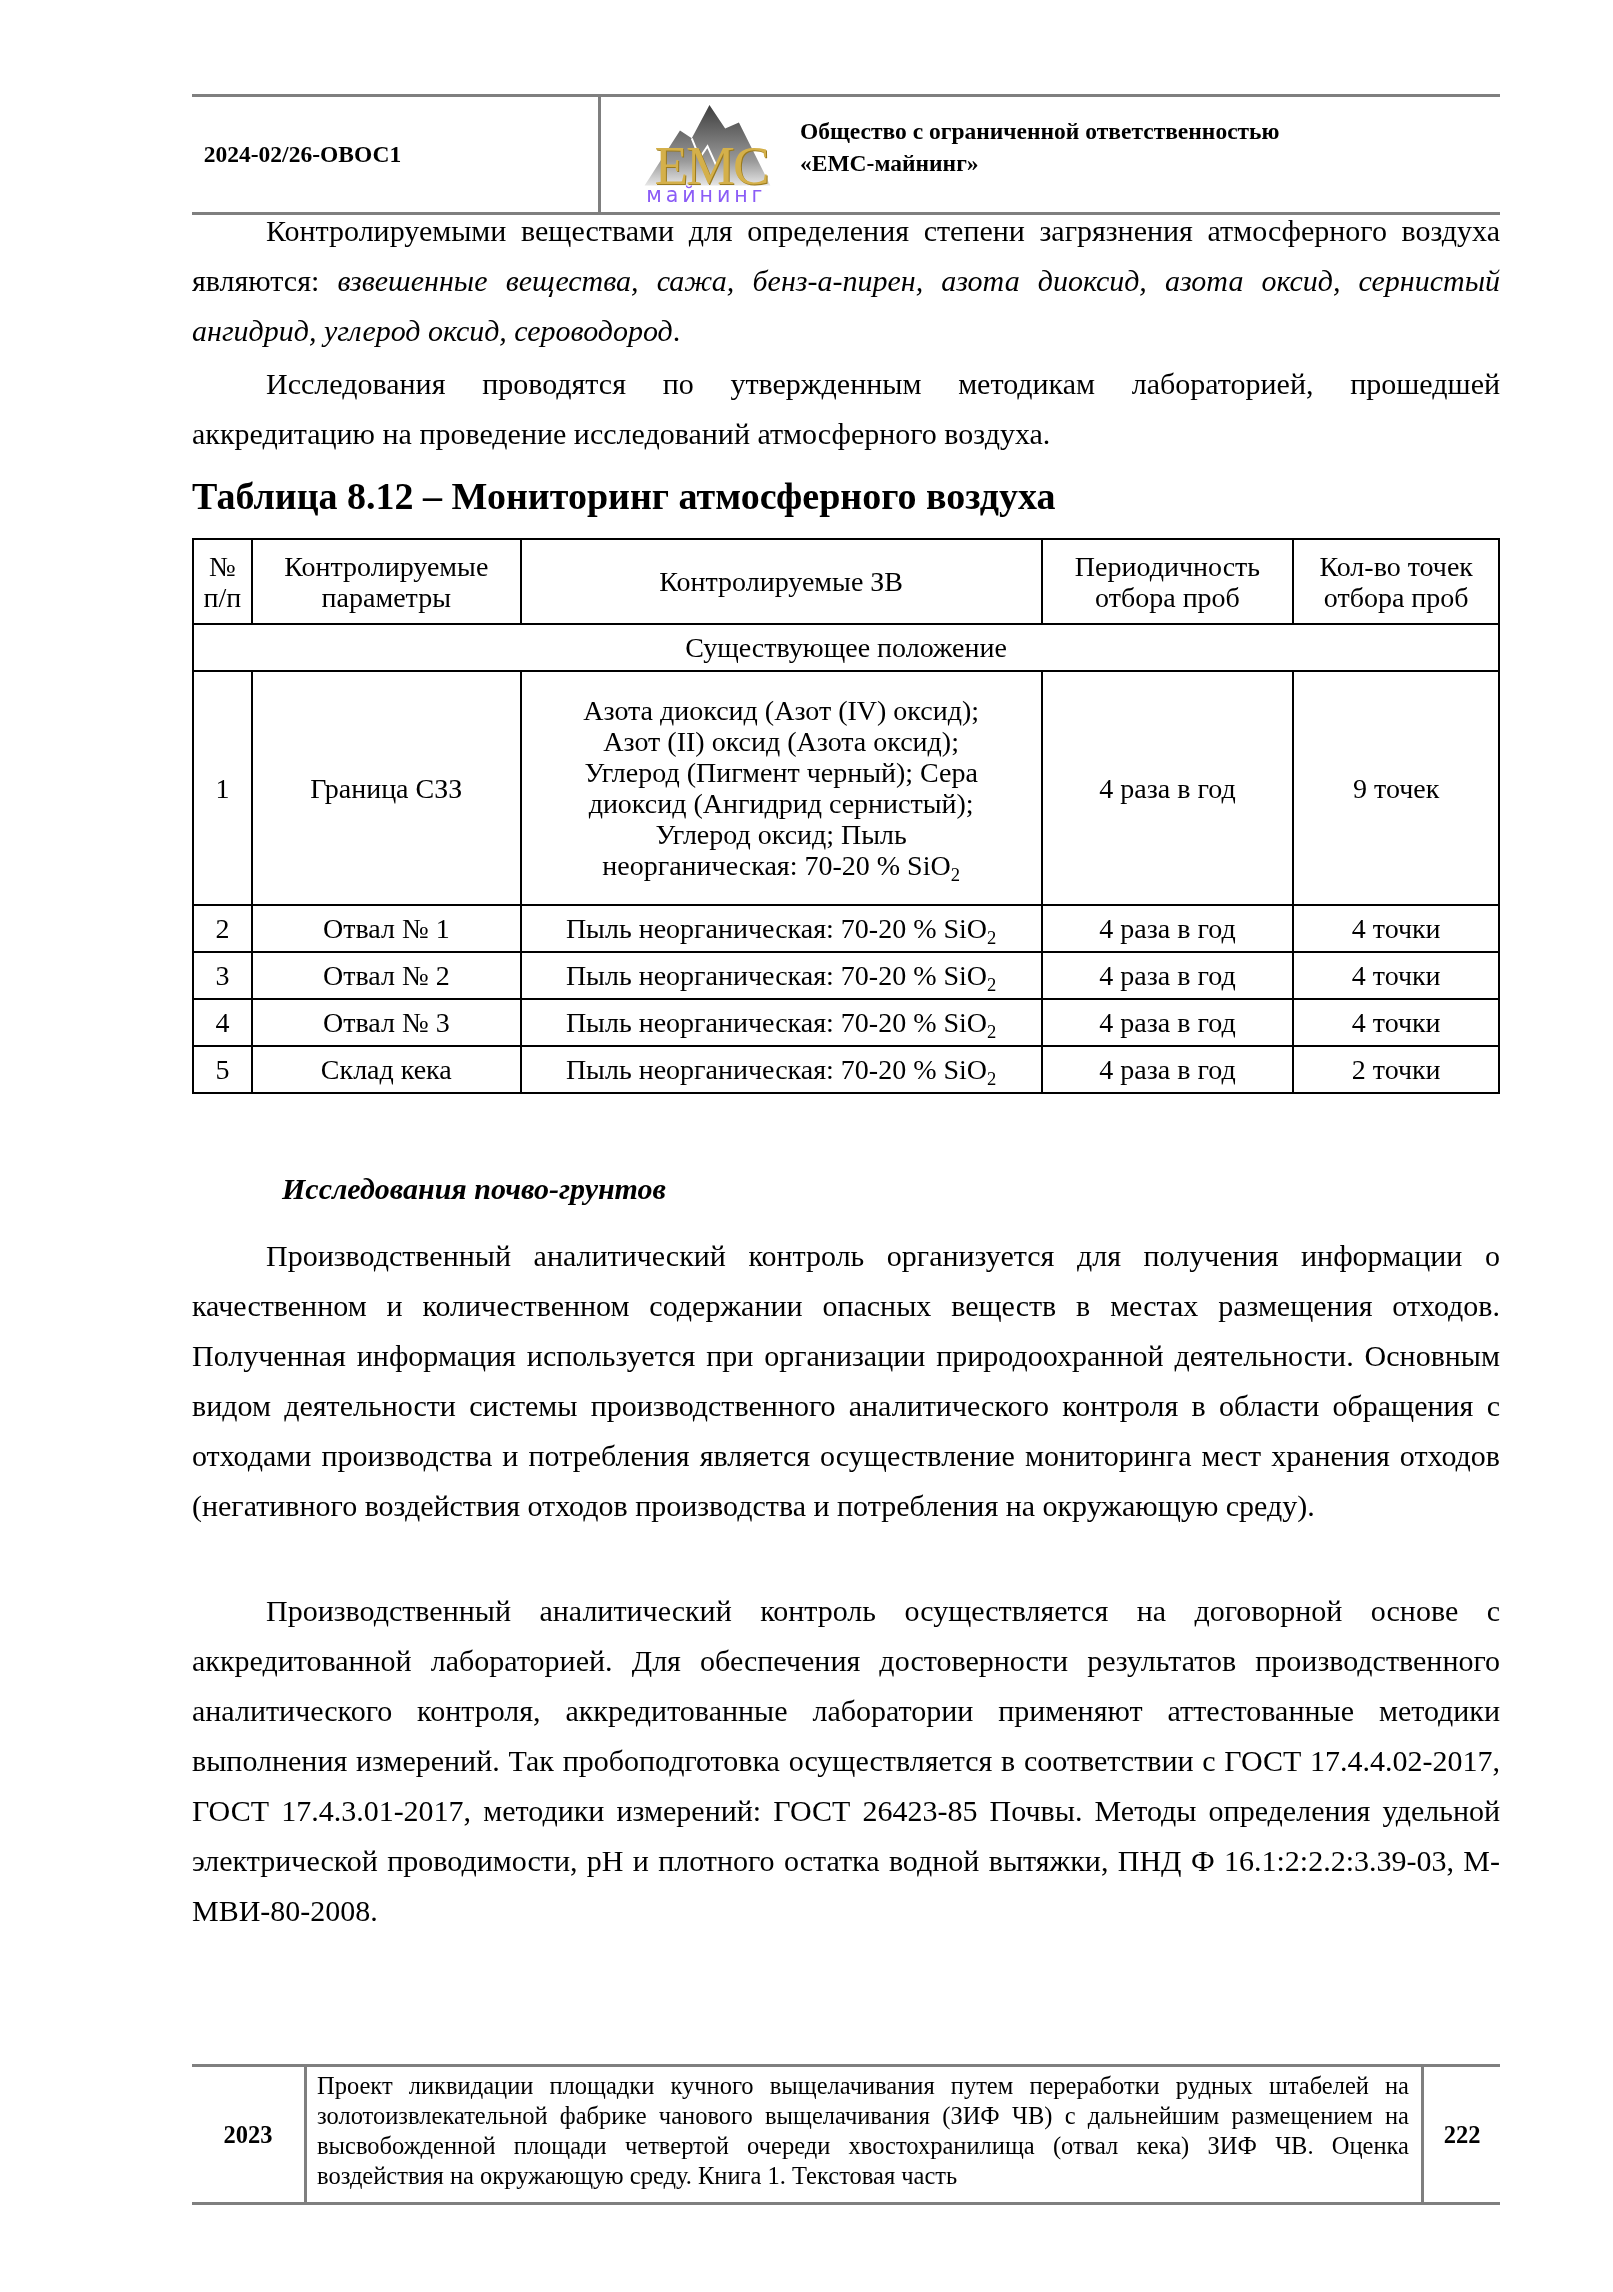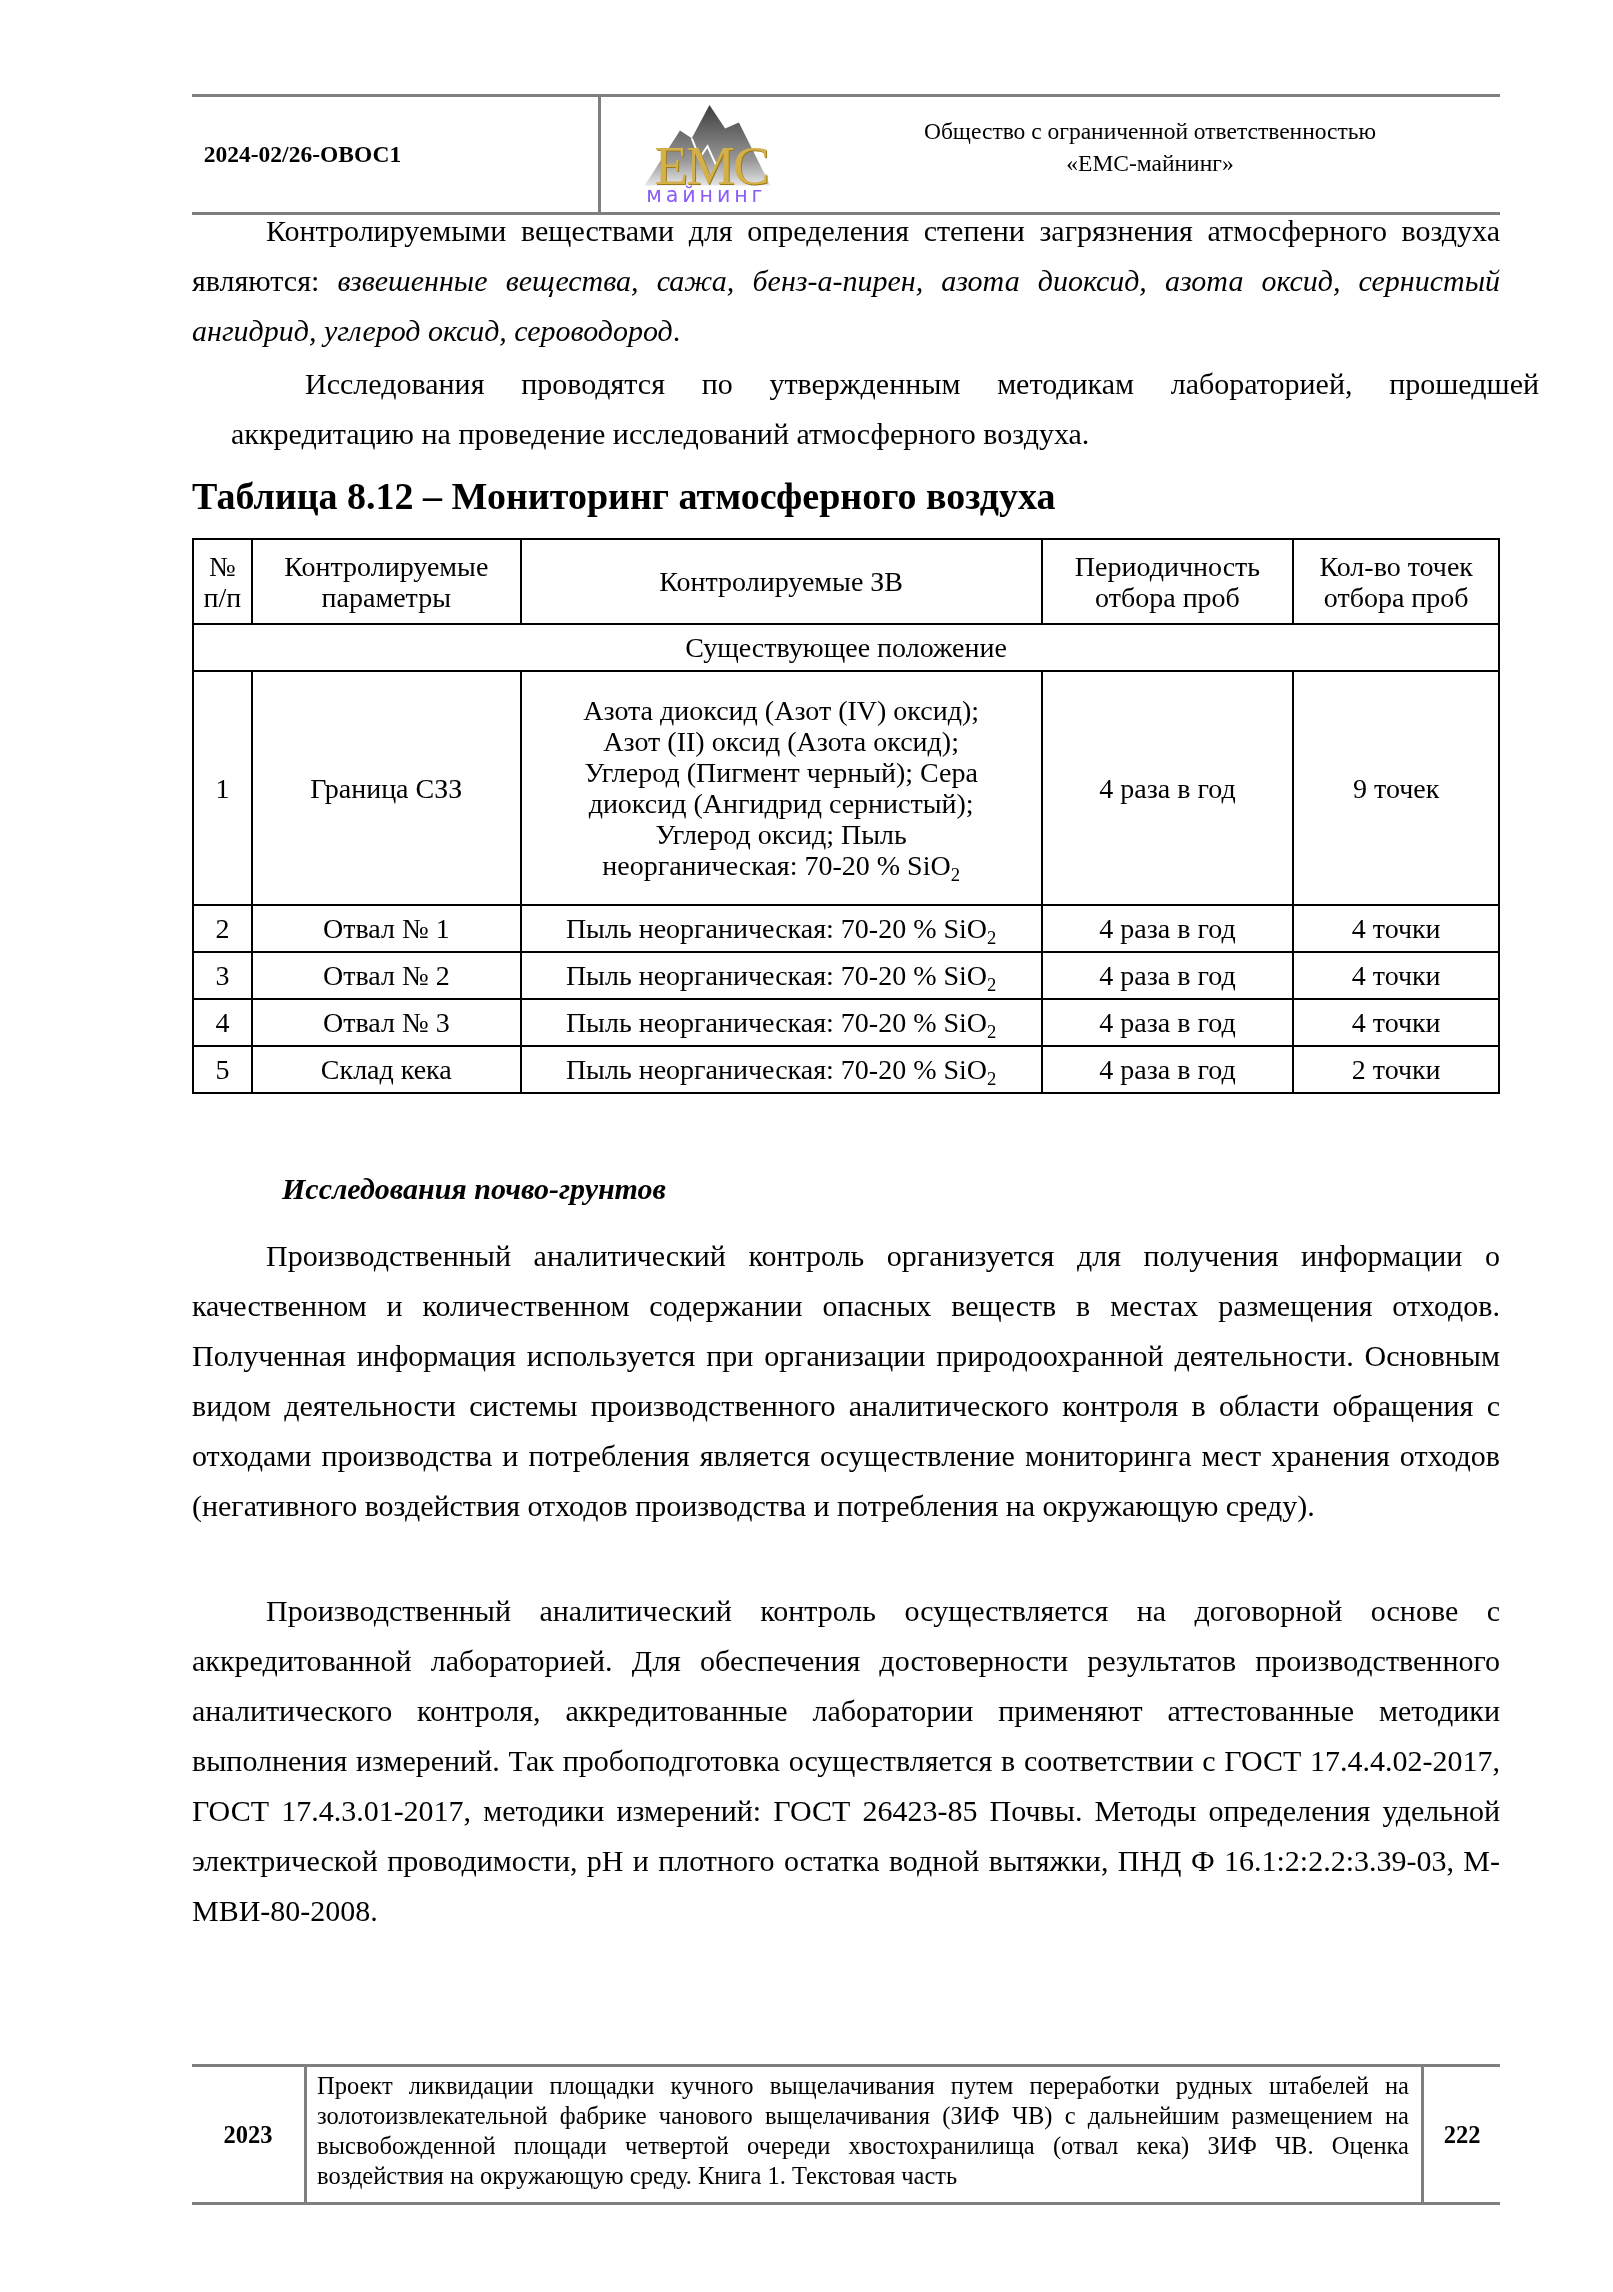--- a/index.html
+++ b/index.html
@@ -7,22 +7,22 @@
          font-family: "Liberation Serif", "DejaVu Serif", serif; color: #000; }
   .abs { position: absolute; }
 
   
   .hdr { left: 192px; top: 58px; width: 1308px; height: 115px;
          border-top: 3.9px solid #7f7f7f; border-bottom: 3.9px solid #7f7f7f; margin-top: 36px; }
   .hdr-sep { position: absolute; left: 406px; top: 0; bottom: 0; width: 2.9px; background: #7f7f7f; }
   .hdr-code { position: absolute; left: 11.8px; top: 0; height: 115px; display: flex; align-items: center;
               font-weight: bold; font-size: 23.5px; }
   .hdr-logo { position: absolute; left: 431px; top: 2px; width: 167px; height: 110px; }
-  .hdr-org { position: absolute; left: 608px; right: 0; top: 17.6px; text-align: center;
-             font-weight: normal; font-size: 23.5px; line-height: 32px; }
+  .hdr-org { position: absolute; left: 608px; right: 0; top: 17.6px; 
+             font-weight: bold; font-size: 23.5px; line-height: 32px; }
 
   
   .para { left: 192px; width: 1308px; font-size: 30px; line-height: 50px; text-align: justify; }
   .para .ind { display: inline-block; width: 74px; }
   .it { font-style: italic; }
   .tbl-caption { left: 192px; top: 474px; font-weight: bold; font-size: 38px; }
 
   
   table.mon { position: absolute; left: 192px; top: 538px; width: 1308px; border-collapse: collapse;
               font-size: 28px; line-height: 31px; }
@@ -73,21 +73,21 @@
   </div>
   <div class="hdr-org">
     <div>Общество с ограниченной ответственностью</div>
     <div>«ЕМС-майнинг»</div>
   </div>
 </div>
 
 <div class="abs para" style="top:206px;">
   <span class="ind"></span><span>Контролируемыми веществами для определения степени загрязнения атмосферного воздуха являются: </span><span class="it">взвешенные вещества, сажа, бенз-а-пирен, азота диоксид, азота оксид, сернистый ангидрид, углерод оксид, сероводород</span><span>.</span>
 </div>
-<div class="abs para" style="top:359px;margin-left:39px;">
+<div class="abs para" style="top:359px;">
   <span class="ind"></span><span>Исследования проводятся по утвержденным методикам лабораторией, прошедшей аккредитацию на проведение исследований атмосферного воздуха.</span>
 </div>
 
 <div class="abs tbl-caption">Таблица 8.12 – Мониторинг атмосферного воздуха</div>
 
 <table class="mon">
   <colgroup>
     <col style="width:59px">
       <col style="width:269px">
       <col style="width:522px">

